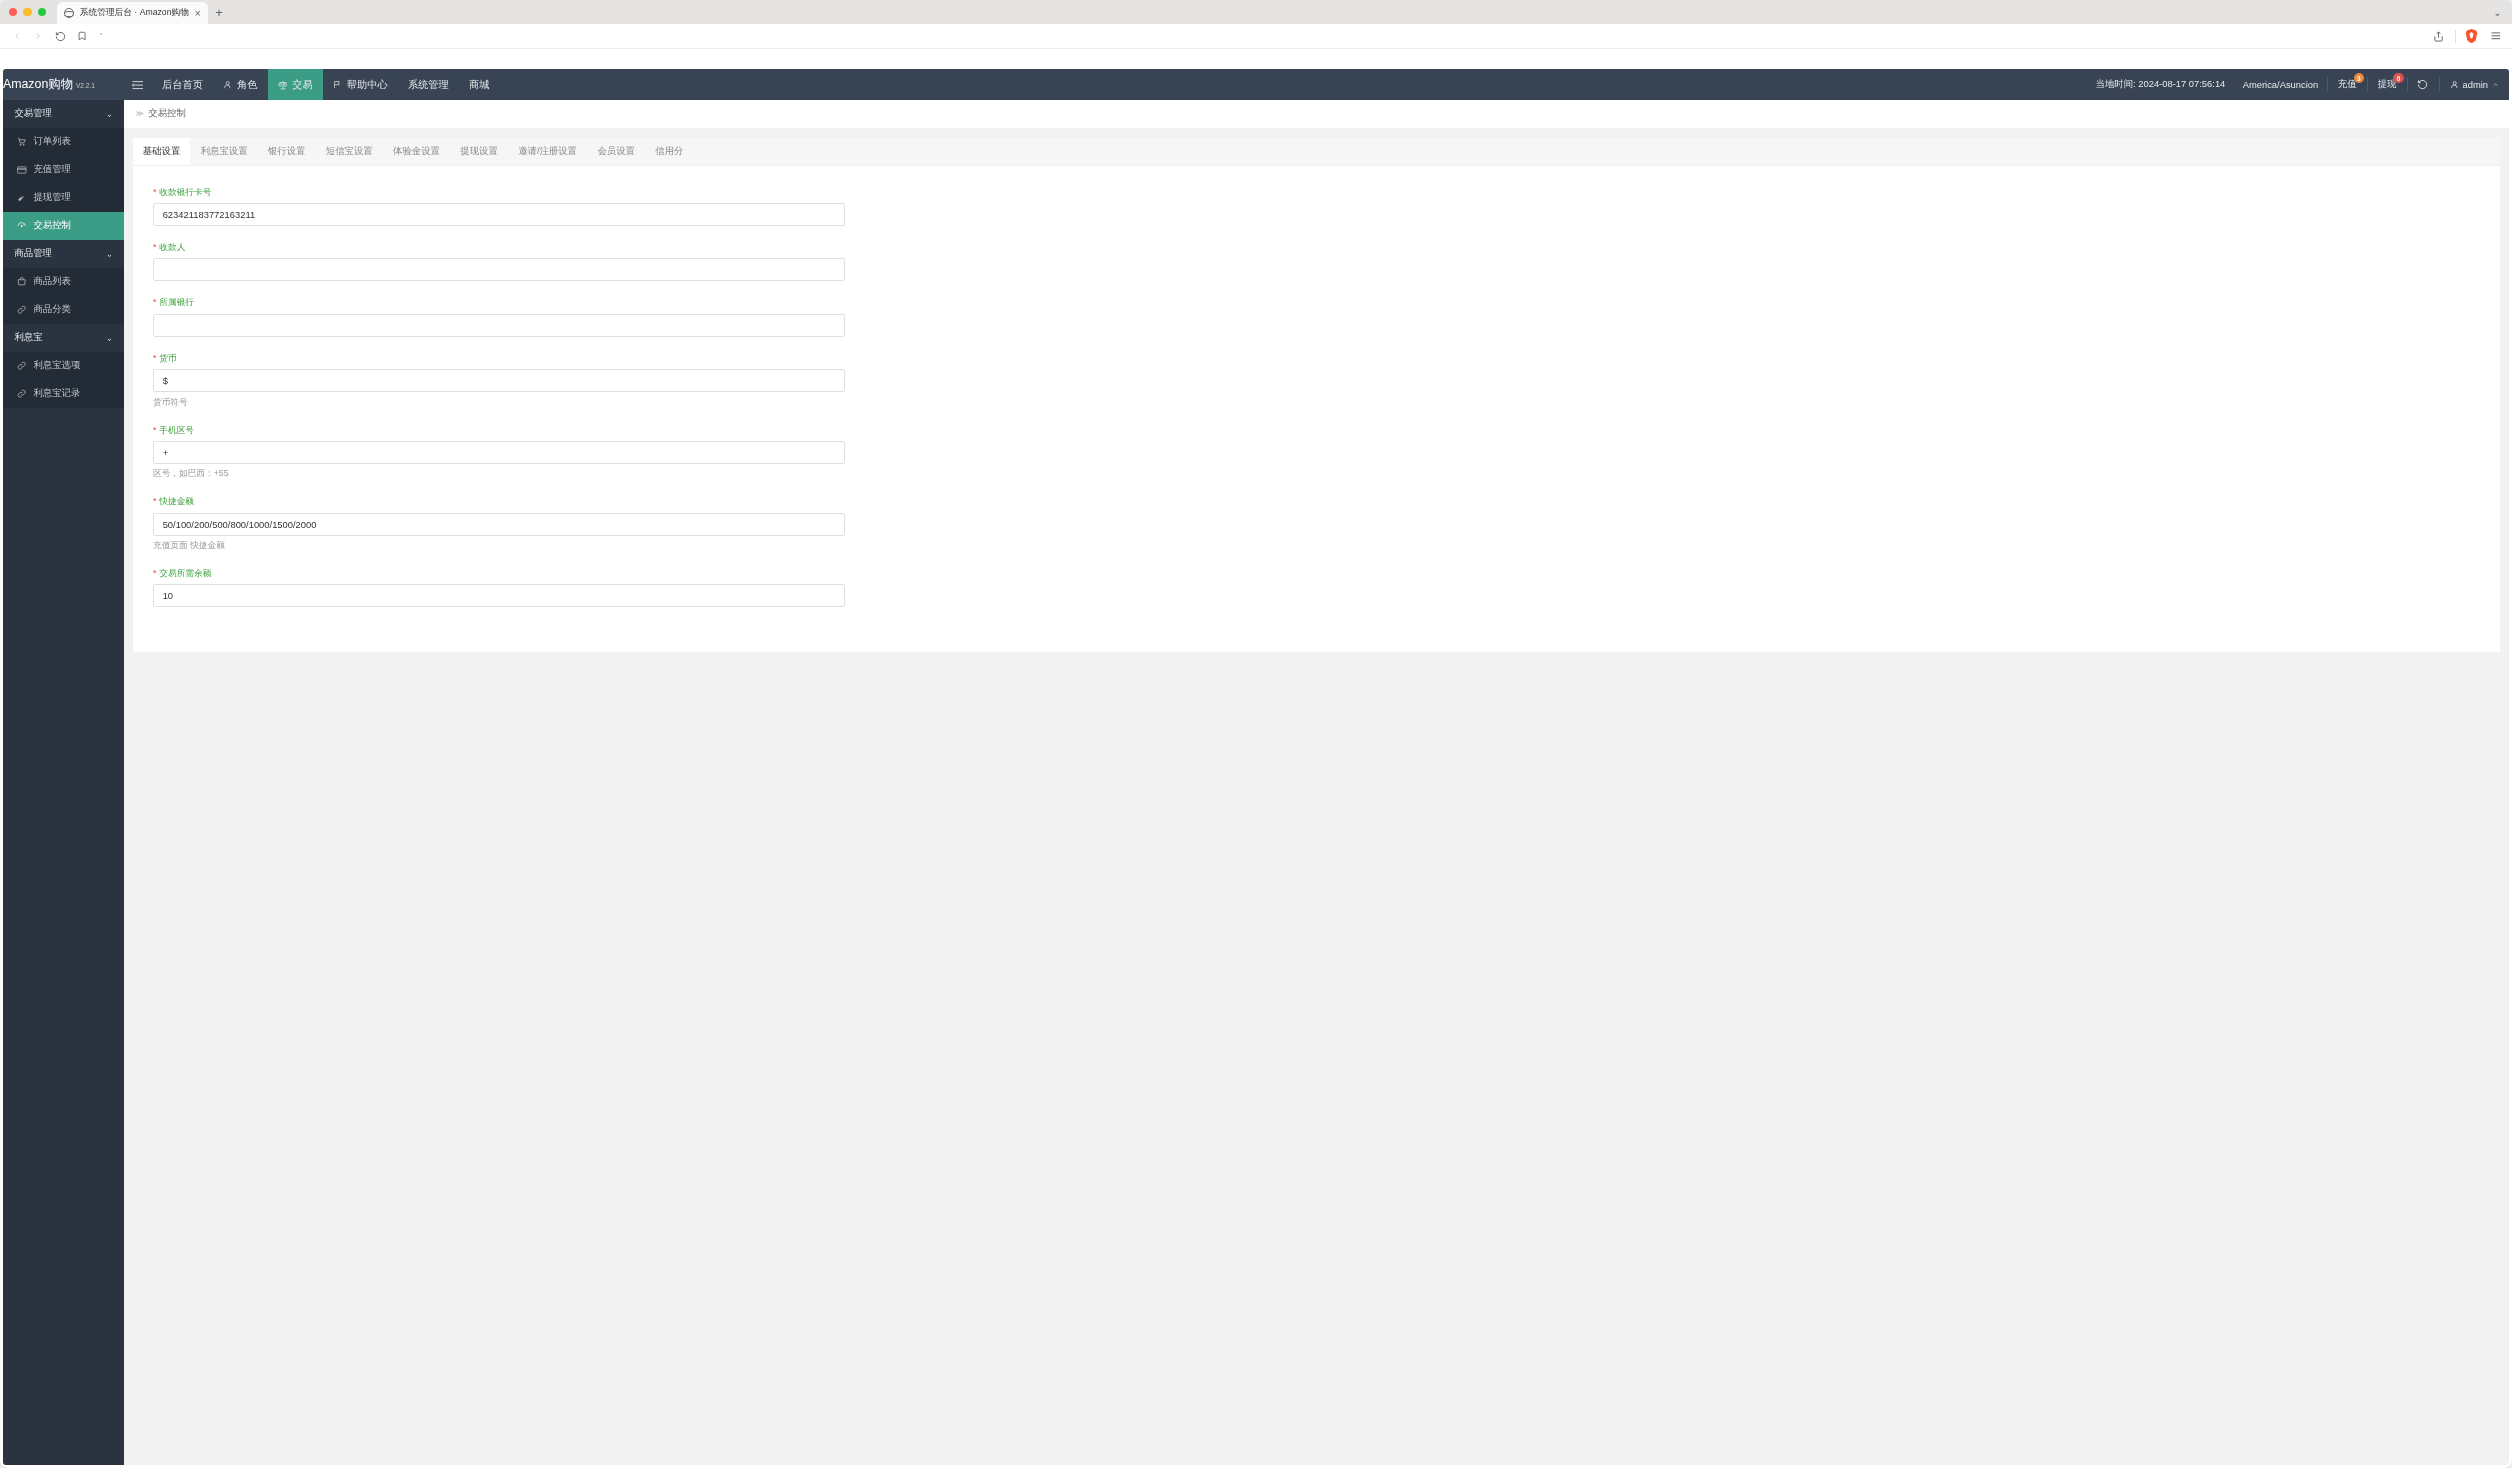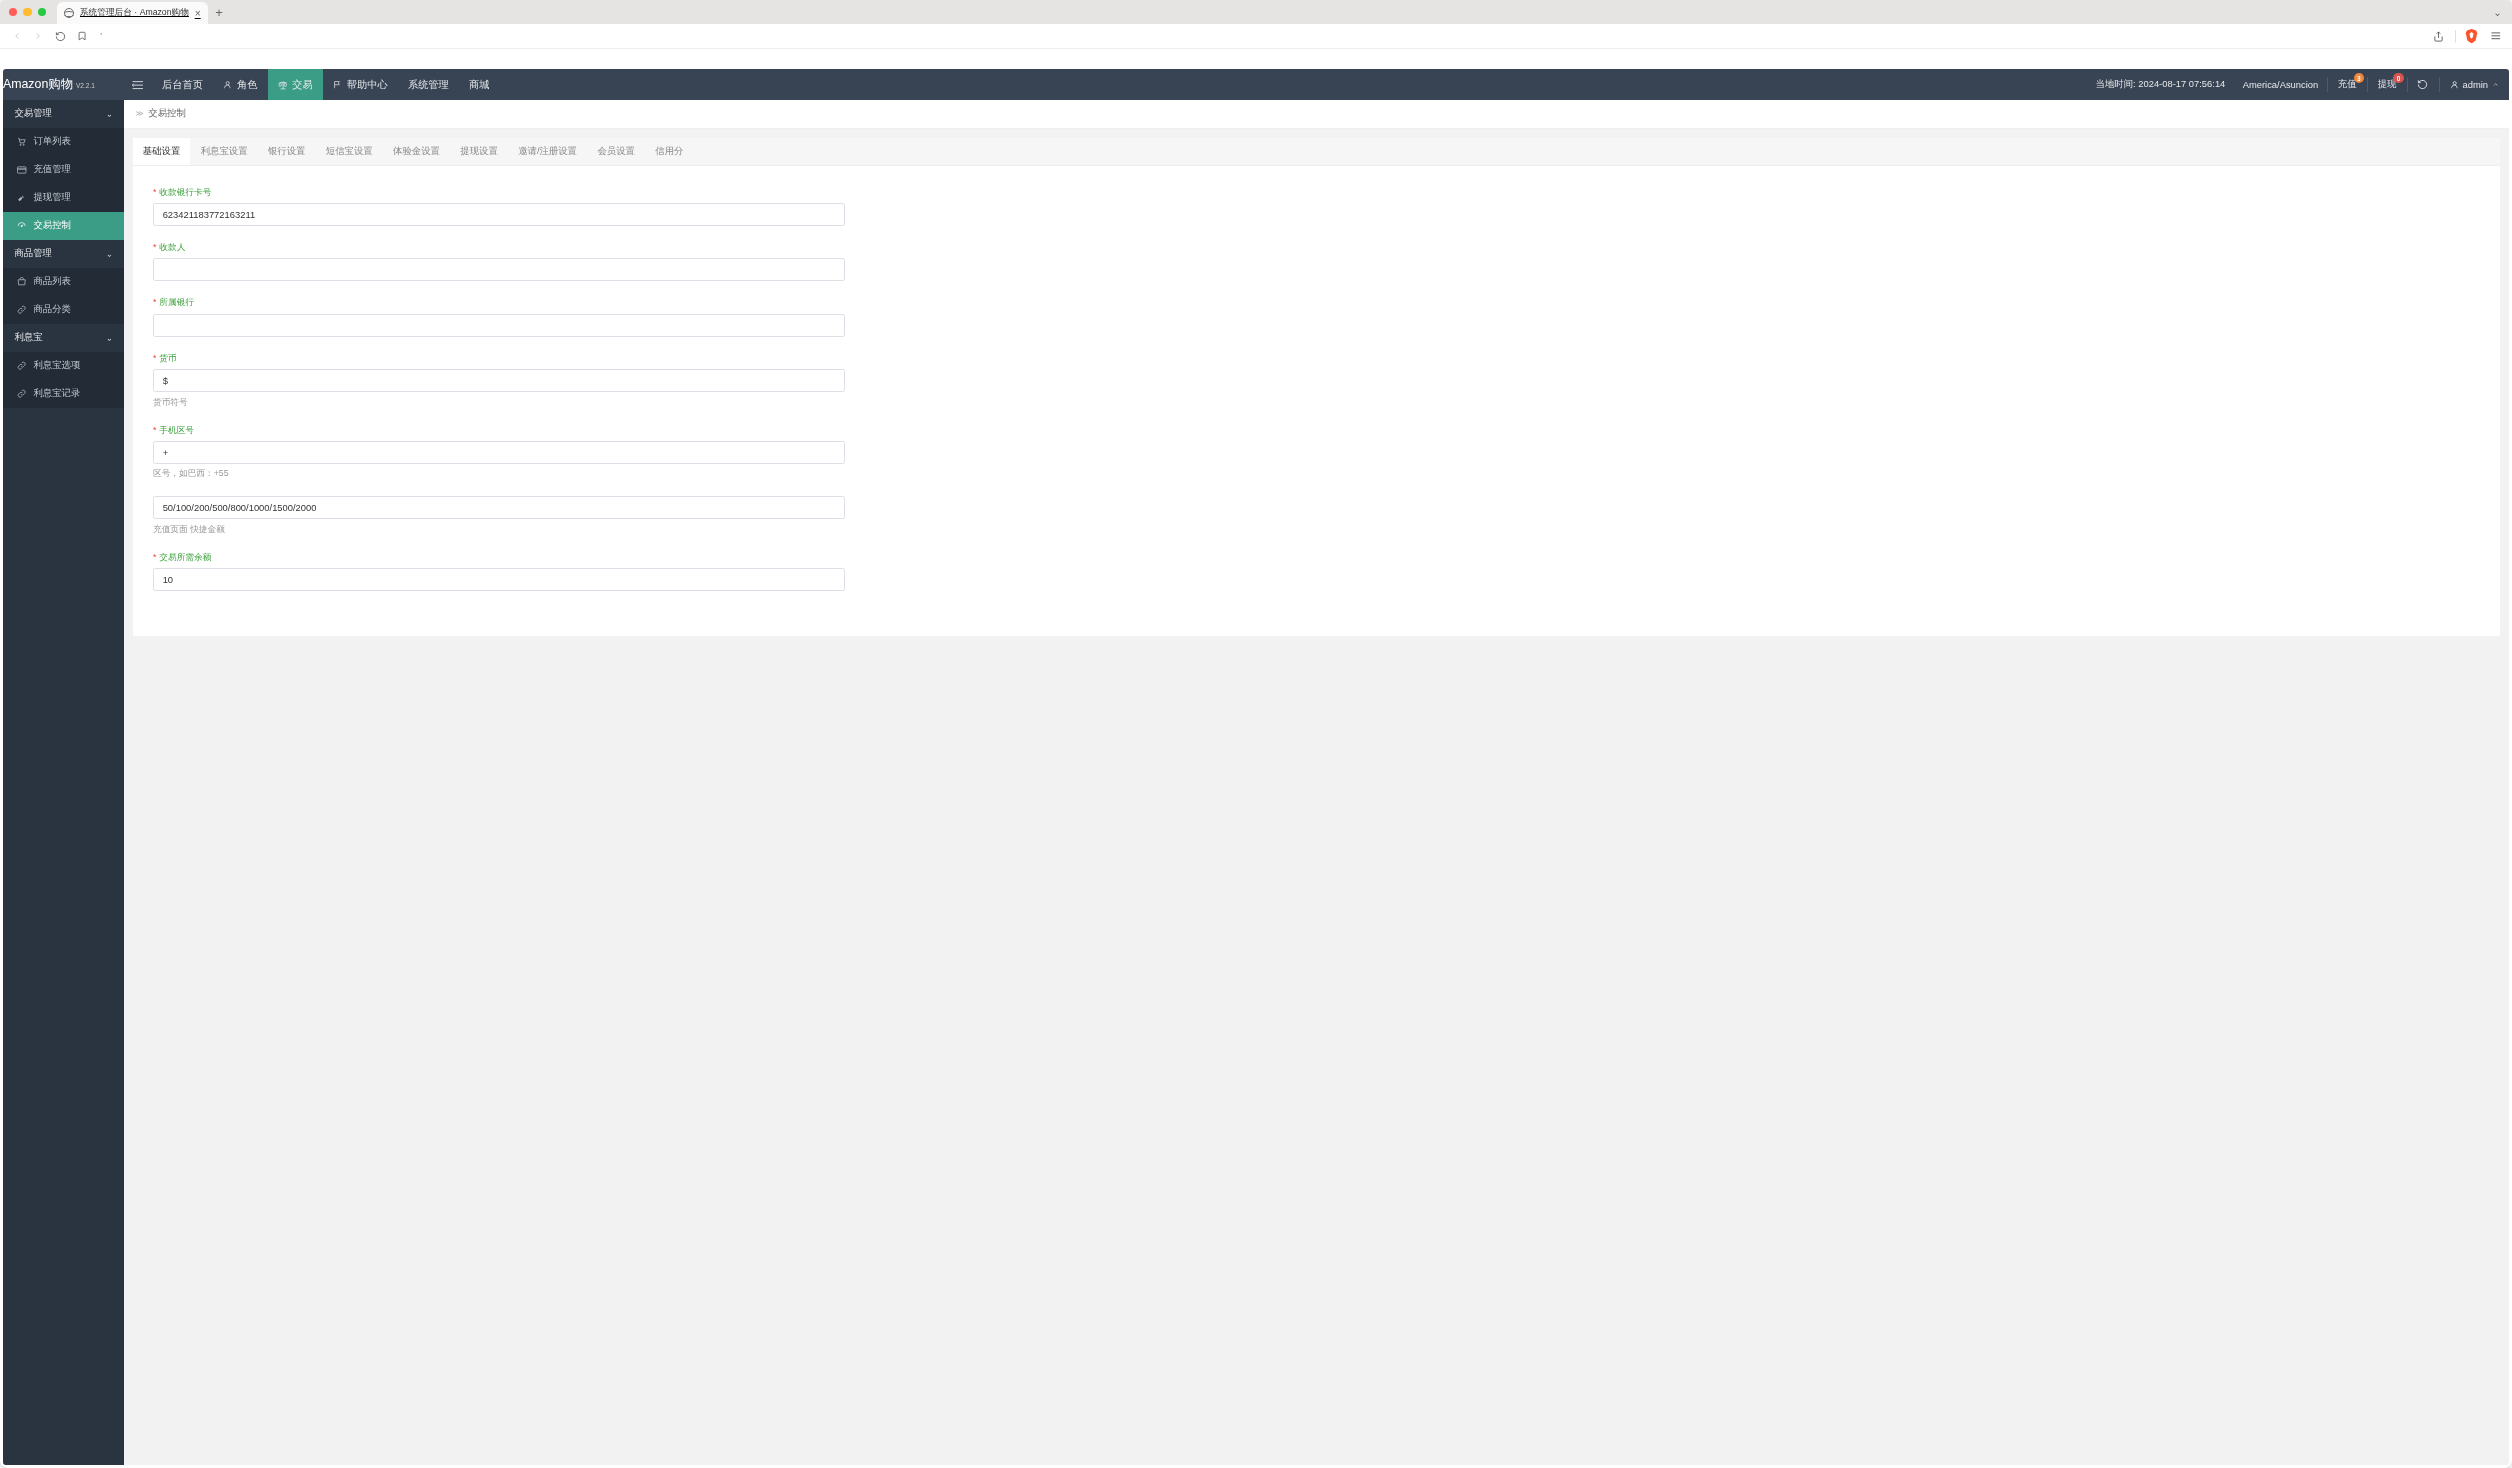--- a/index.html
+++ b/index.html
@@ -6,21 +6,21 @@
 body { background: #f0f0f0; overflow: hidden; }
 
 
 .browser-window { width: 100%; height: 100vh; display: flex; flex-direction: column; background: #fff; border-radius: 7.3px; overflow: hidden; box-shadow: 0 0 0 0.7px rgba(0,0,0,0.08); }
 .tab-bar { height: 24px; background: #e6e4e3; display: flex; align-items: center; padding: 0 8.7px; position: relative; }
 .traffic-lights { display: flex; gap: 5.8px; margin-right: 10.2px; }
 .traffic-light { width: 8.7px; height: 8.7px; border-radius: 50%; }
 .tl-red { background: #ff5f57; }
 .tl-yellow { background: #febc2e; }
 .tl-green { background: #28c840; }
-.browser-tab { height: 22px; background: #fafafa; border-radius: 5.8px 5.8px 0 0; display: flex; align-items: center; padding: 0 7.3px; gap: 5.8px; align-self: flex-end; min-width: 145px; text-decoration: underline; }
+.browser-tab { height: 22px; background: #fafafa; border-radius: 5.8px 5.8px 0 0; display: flex; align-items: center; padding: 0 7.3px; gap: 5.8px; align-self: flex-end; min-width: 145px; }
 .tab-favicon { width: 10.2px; height: 10.2px; border-radius: 50%; border: 1.1px solid #6a6a6a; position: relative; }
 .tab-favicon::after { content: ''; position: absolute; top: 2.2px; left: -0.7px; right: -0.7px; height: 3.6px; border-top: 1.1px solid #6a6a6a; border-bottom: 1.1px solid #6a6a6a; border-radius: 50%; }
 .tab-title { font-size: 8.7px; color: #333; flex: 1; white-space: nowrap; overflow: hidden; text-overflow: ellipsis; }
 .tab-close { font-size: 10.2px; color: #666; cursor: pointer; }
 .new-tab { margin-left: 7.3px; font-size: 13px; color: #666; cursor: pointer; }
 .chevron-tabs { position: absolute; right: 10.2px; color: #666; font-size: 10.2px; }
 .nav-bar { height: 25px; background: #fff; display: flex; align-items: center; padding: 0 8.7px; border-bottom: 0.7px solid #eee; gap: 5.8px; }
 .nav-btn { width: 16px; height: 16px; display: inline-flex; align-items: center; justify-content: center; color: #5b5b5b; font-size: 11.6px; cursor: pointer; }
 .nav-btn.disabled { color: #bfbfbf; }
 .url-bar { flex: 1; height: 19px; padding: 0 4.4px; font-size: 8.7px; color: #777; display: flex; align-items: center; }
@@ -368,20 +368,21 @@
                 <div class="form-help">货币符号</div>
               </div>
 
               <div class="form-row">
                 <label class="form-label"><span class="req">*</span><span>手机区号</span></label>
                 <input class="form-input" value="+" style="">
                 <div class="form-help">区号，如巴西：+55</div>
               </div>
 
               <div class="form-row">
+                <label class="form-label"><span class="req">*</span><span>快捷金额</span></label>
                 <input class="form-input" value="50/100/200/500/800/1000/1500/2000" style="">
                 <div class="form-help">充值页面 快捷金额</div>
               </div>
 
               <div class="form-row">
                 <label class="form-label"><span class="req">*</span><span>交易所需余额</span></label>
                 <input class="form-input" value="10" style="">
               </div>
 
             </div>

